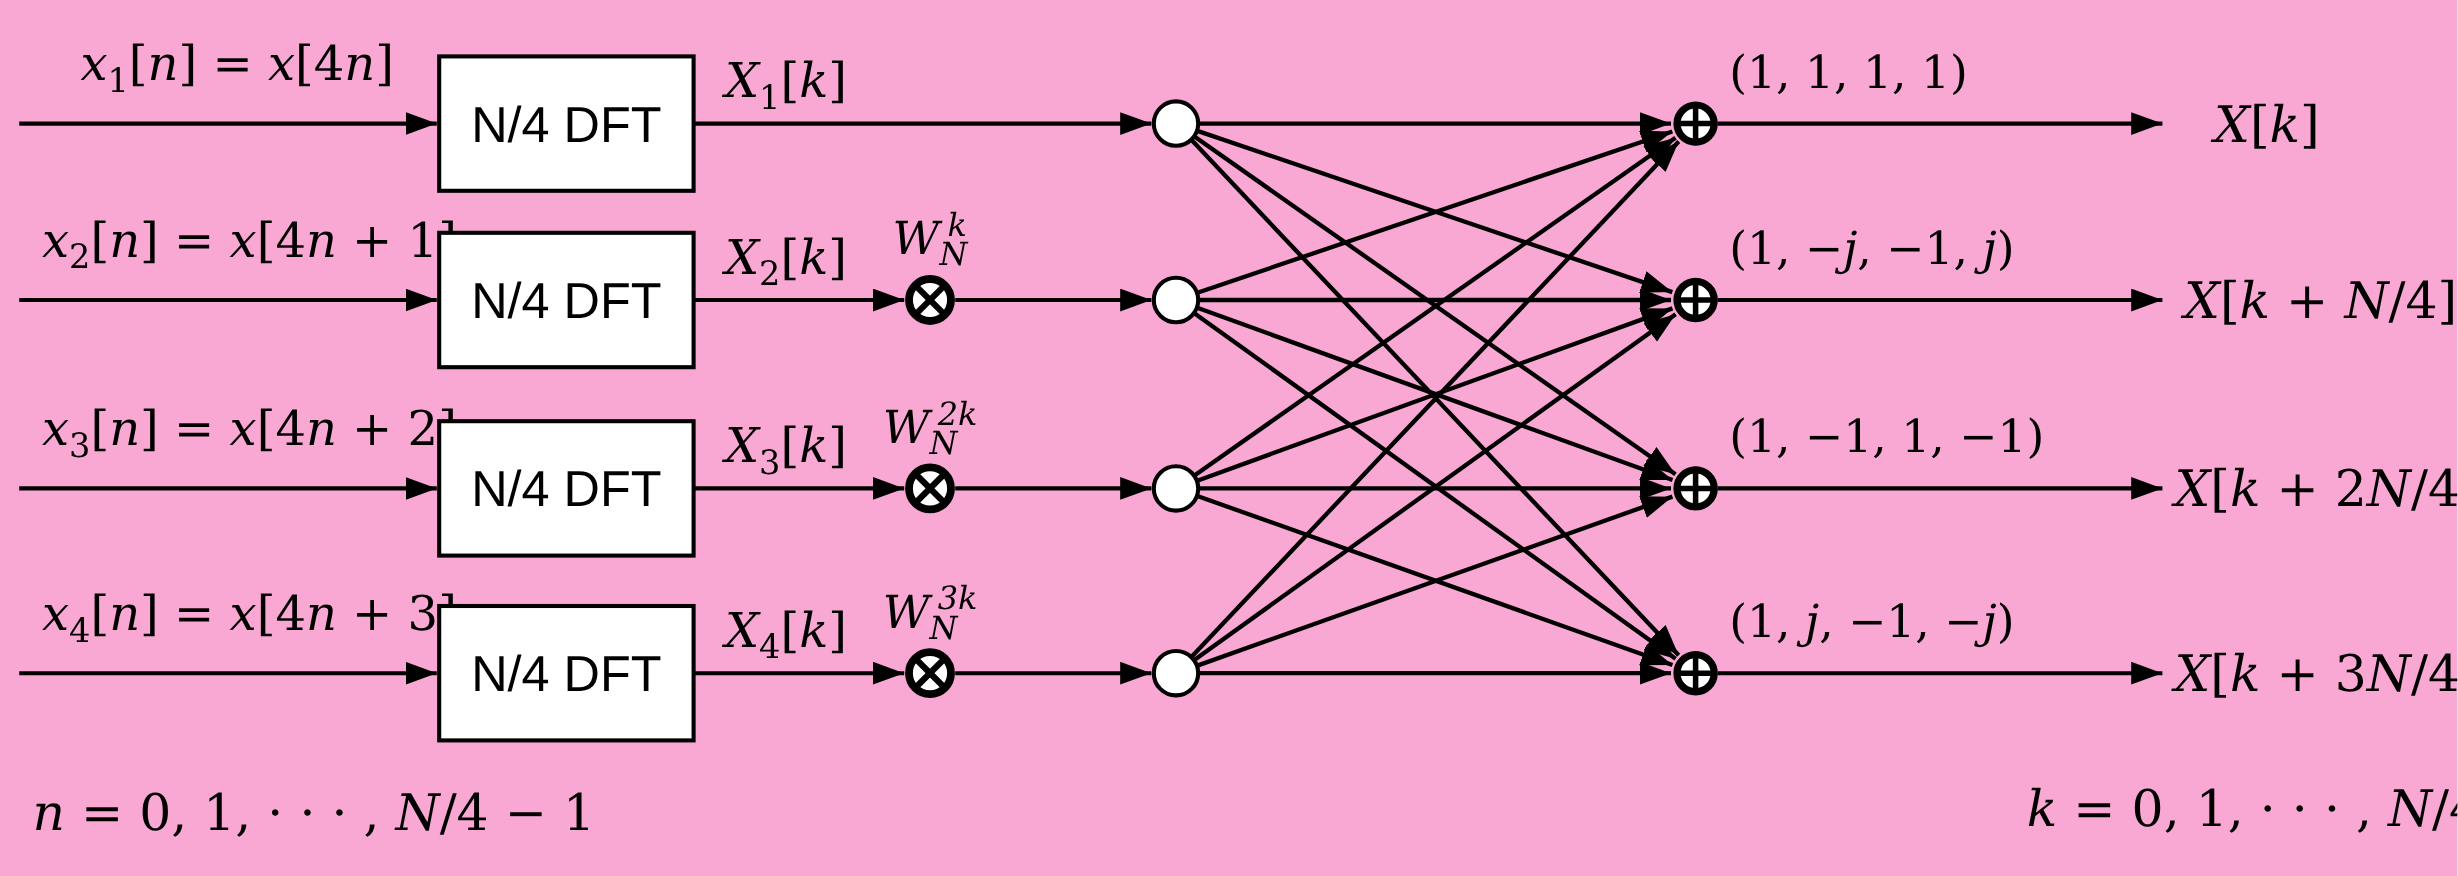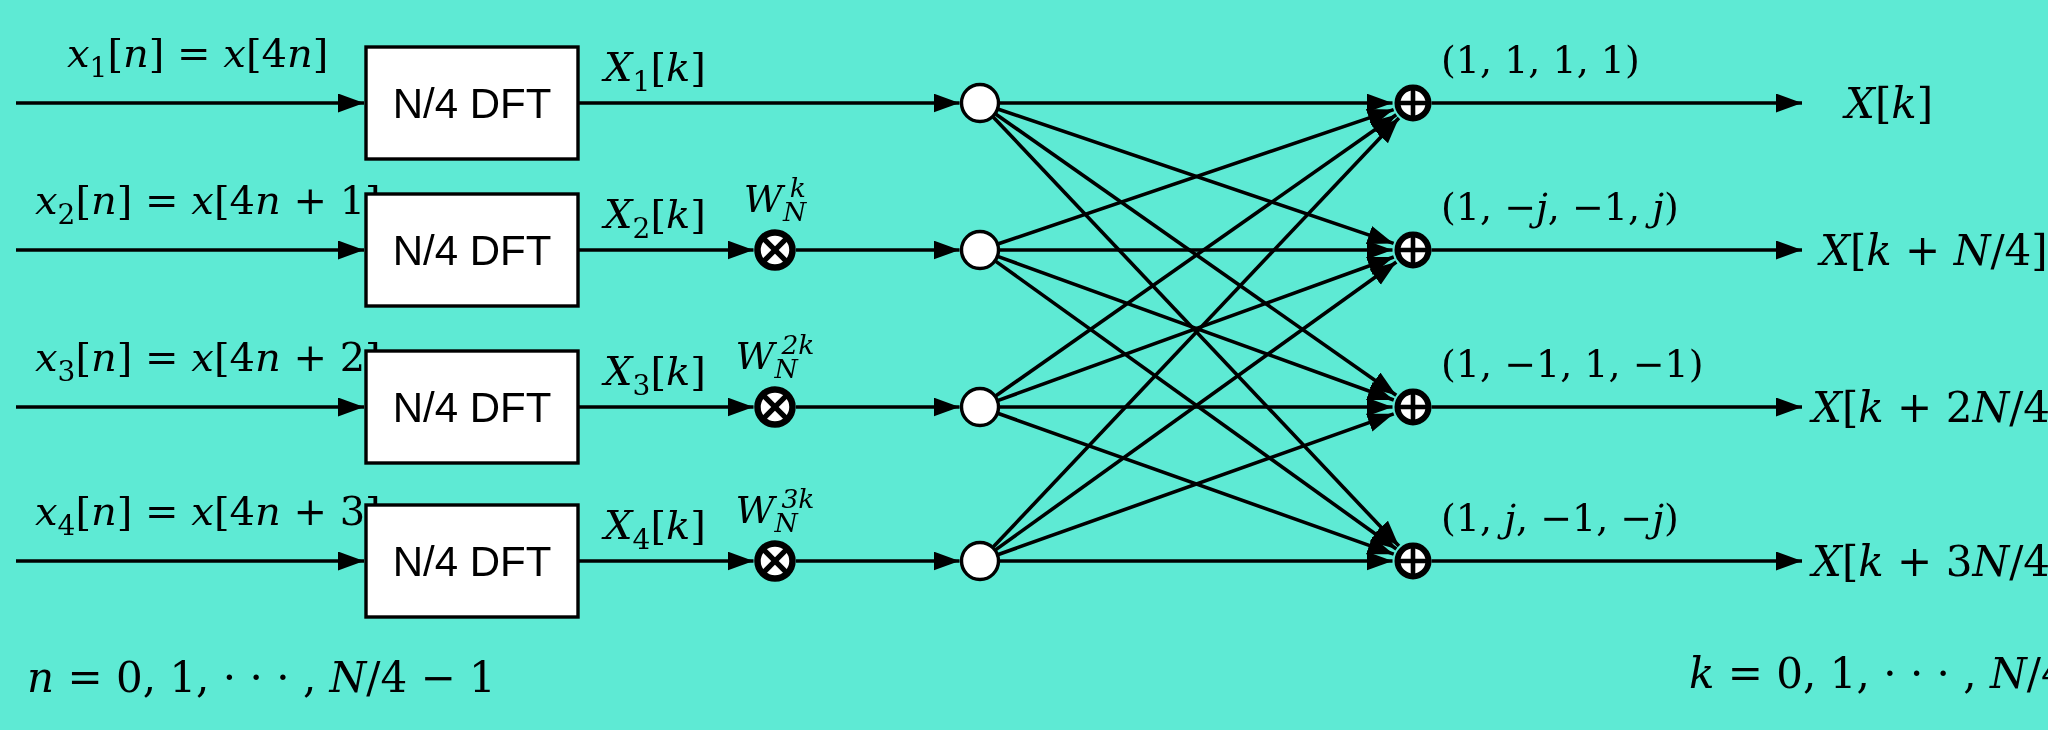--- a/index.html
+++ b/index.html
@@ -1,16 +1,16 @@
 <!DOCTYPE html>
 <html><head>
 <meta charset="utf-8">
 <style>
   html,body{margin:0;padding:0;background:#ffffff;}
-  .stage{position:relative;width:2048px;height:730px;background:#5eead4;overflow:hidden;}
+  .stage{position:relative;width:2048px;height:730px;background:#f9a8d4;overflow:hidden;}
   svg{display:block;width:2048px;height:730px;}
   text{user-select:none;}
 </style>
 </head>
 <body>
 
 <div class="stage">
   <svg id="fft-svg" viewBox="0 0 2048 730" xmlns="http://www.w3.org/2000/svg">
     <defs>
       <marker id="ah" markerUnits="userSpaceOnUse" markerWidth="28" markerHeight="20" refX="26" refY="9.5" orient="auto">

